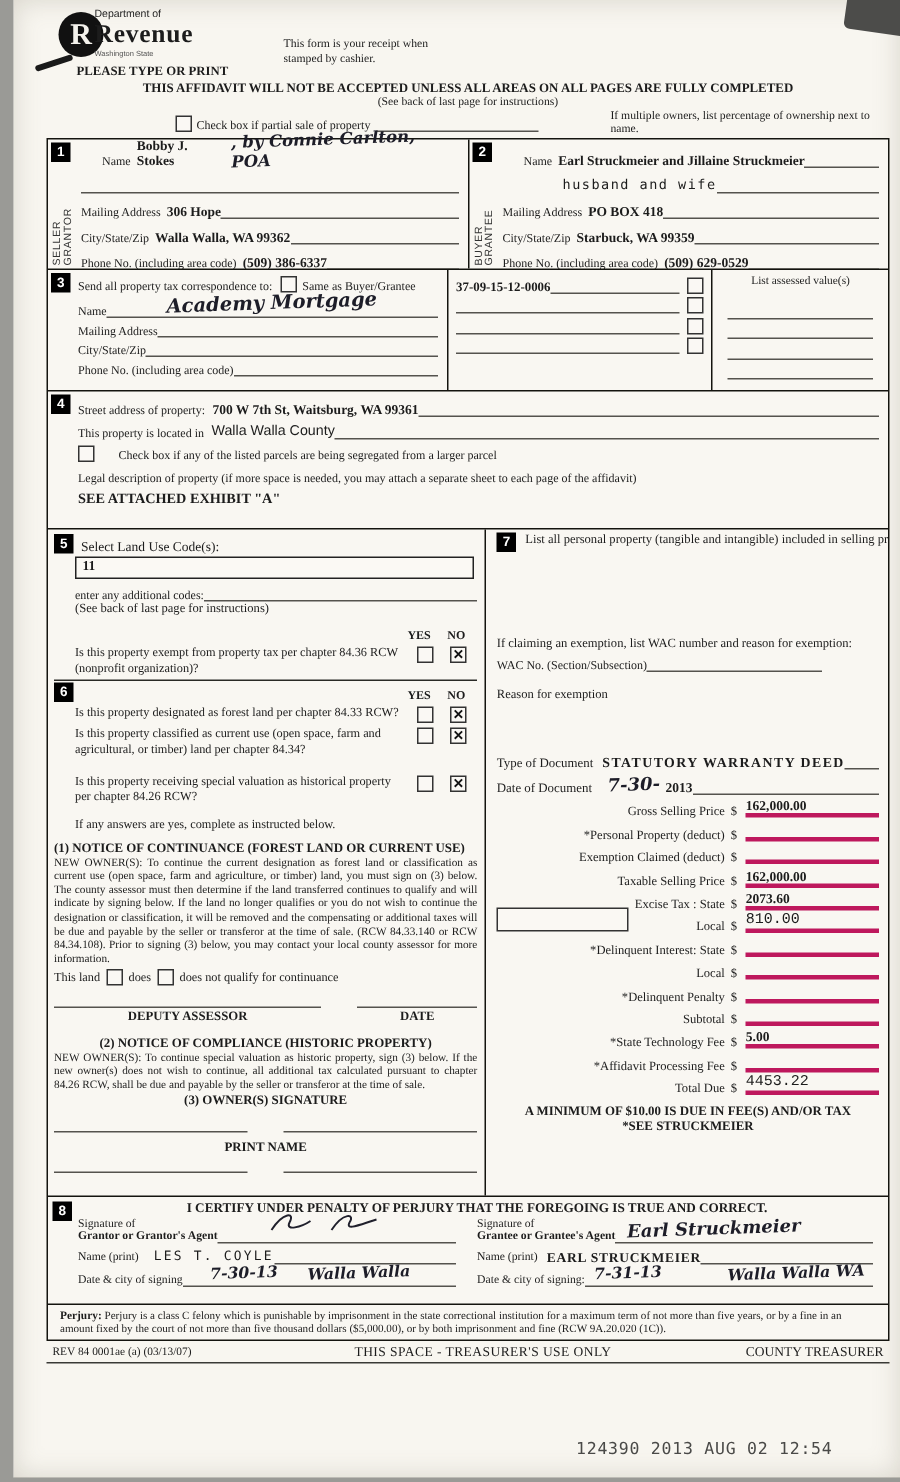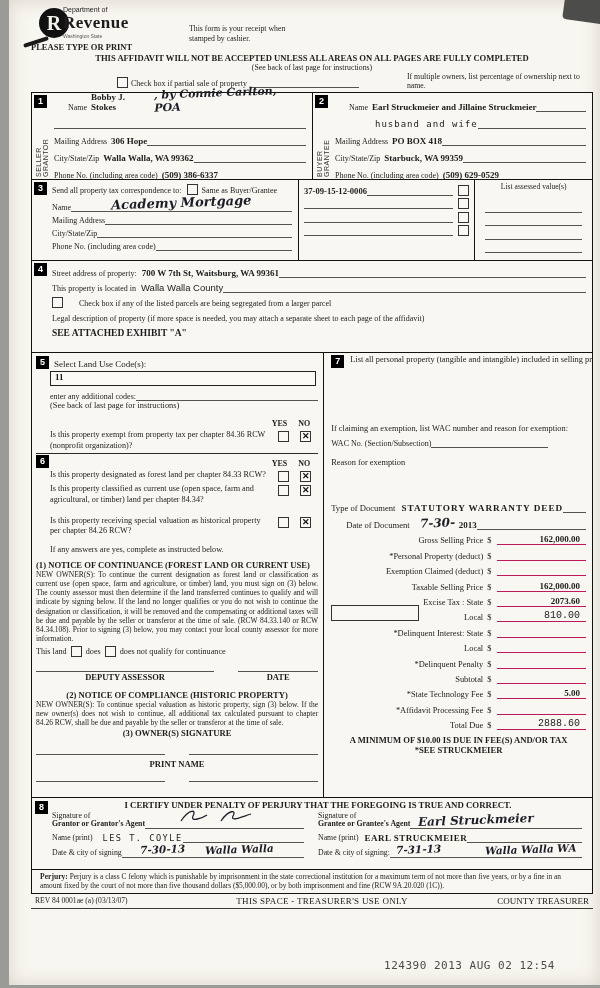--- a/index.html
+++ b/index.html
@@ -12,21 +12,21 @@
 
   
   .hdr{display:flex;}
   .hdr-left{width:158px;}
   .logo{display:flex;align-items:center;margin-left:8px;}
   .logo-mark{width:30px;height:30px;border-radius:50%;background:#111;color:#f4f2ec;font:bold 20px/30px "Liberation Serif",serif;text-align:center;flex:none;}
   .logo-txt{margin-left:-6px;line-height:1;}
   .logo-l1{font:7px "Liberation Sans",sans-serif;}
   .logo-l2{font:bold 17px "Liberation Serif",serif;letter-spacing:.5px;}
   .logo-l3{font:5px "Liberation Sans",sans-serif;color:#555;}
-  .please{font:bold 8.5px "Liberation Serif",serif;margin-top:3px;}
+  .please{font:bold 8.5px "Liberation Serif",serif;margin-top:3px;margin-left:20px;}
   .hdr-c{flex:1;text-align:center;padding-top:16px;}
   .title{font-weight:bold;font-size:14.5px;letter-spacing:.3px;}
   .subtitle{font-weight:bold;font-size:10.5px;margin-top:2px;}
   .hdr-r{width:112px;font-size:7.8px;padding-top:18px;line-height:1.3;}
   .warning{text-align:center;font-weight:bold;font-size:8.6px;margin-top:1px;}
   .seeback{text-align:center;font-size:7.8px;}
   .partialrow{display:flex;align-items:flex-end;font-size:7.8px;margin:1px 0 2px 86px;}
   .partialrow .ul{width:118px;margin-left:4px;}
   .multiple{margin-left:48px;font-size:7.8px;}
 
@@ -85,21 +85,21 @@
   .siglines .ul{flex:1;}
   .siglines .short{flex:.45;}
   .sigcaps{display:flex;gap:24px;font-weight:bold;font-size:8.5px;text-align:center;}
   .sigcaps div{flex:1;}
   .sigcaps .short{flex:.45;}
   .center{text-align:center;}
 
   .feerow{display:flex;align-items:flex-end;height:15.4px;font-size:8.4px;position:relative;}
   .feelab{width:152px;text-align:right;padding-right:4px;flex:none;}
   .dollar{width:10px;flex:none;font-size:8.4px;}
-  .feeval{flex:1;border-bottom:1px solid #be185d;text-align:right;font-weight:bold;font-size:9px;padding-right:6px;}
+  .feeval{flex:1;border-bottom:3px solid #be185d;text-align:left;font-weight:bold;font-size:9px;padding-right:6px;}
   .localbox{position:absolute;left:0px;bottom:1px;width:86px;height:14px;border:1.2px solid #333;background:#faf8f3;}
   .handval{font-family:Liberation Mono, monospace;font-weight:normal;font-size:10px;}
   .mindue{font-weight:bold;font-size:8.6px;text-align:center;margin-top:5px;}
 
   .r5{height:72px;display:block;padding:2px 8px 0 20px;box-sizing:border-box;}
   .r5 .secnum{position:absolute;left:3px;top:3px;}
   .certify{text-align:center;font-weight:bold;font-size:8.8px;}
   .sigcols{display:flex;margin-top:2px;}
   .sigcol{width:50%;box-sizing:border-box;padding-right:14px;}
   .sigrow{display:flex;align-items:flex-end;height:17px;}
@@ -394,21 +394,21 @@
           <span class="lab">WAC No. (Section/Subsection)</span>
           <span class="ul fill"></span>
         </div>
         <div class="lab" style="margin-top:10px;font-size:8.4px;">Reason for exemption</div>
         <div style="height:30px;"></div>
         <div class="fl" style="height:16px;">
           <span class="lab" style="font-size:8.6px">Type of Document</span>
           <span class="typed" style="margin-left:6px;letter-spacing:1px;font-size:9.2px;">STATUTORY WARRANTY DEED</span>
           <span class="ul fill"></span>
         </div>
-        <div class="fl" style="height:17px;margin-left:15px;">
+        <div class="fl" style="height:17px;">
           <span class="lab" style="font-size:8.6px">Date of Document</span>
           <span class="hand" style="font-size:12px;margin:0 4px 0 10px;">7-30-</span>
           <span class="typed">2013</span>
           <span class="ul fill"></span>
         </div>
 
         <div class="feerow">
           <span class="feelab">Gross Selling Price</span>
                 <span class="dollar">$</span>
           <span class="feeval">162,000.00</span>
@@ -465,21 +465,21 @@
           <span class="feeval">5.00</span>
         </div>
         <div class="feerow">
           <span class="feelab">*Affidavit Processing Fee</span>
                 <span class="dollar">$</span>
           <span class="feeval"></span>
         </div>
         <div class="feerow">
           <span class="feelab">Total Due</span>
                 <span class="dollar">$</span>
-          <span class="feeval handval">2888.60</span>
+          <span class="feeval handval">4453.22</span>
         </div>
         <div class="mindue">
           <div>A MINIMUM OF $10.00 IS DUE IN FEE(S) AND/OR TAX</div>
           <div>*SEE STRUCKMEIER</div>
         </div>
       </div>
     </div>
 
     <div class="row r5">
       <span class="secnum">8</span>

